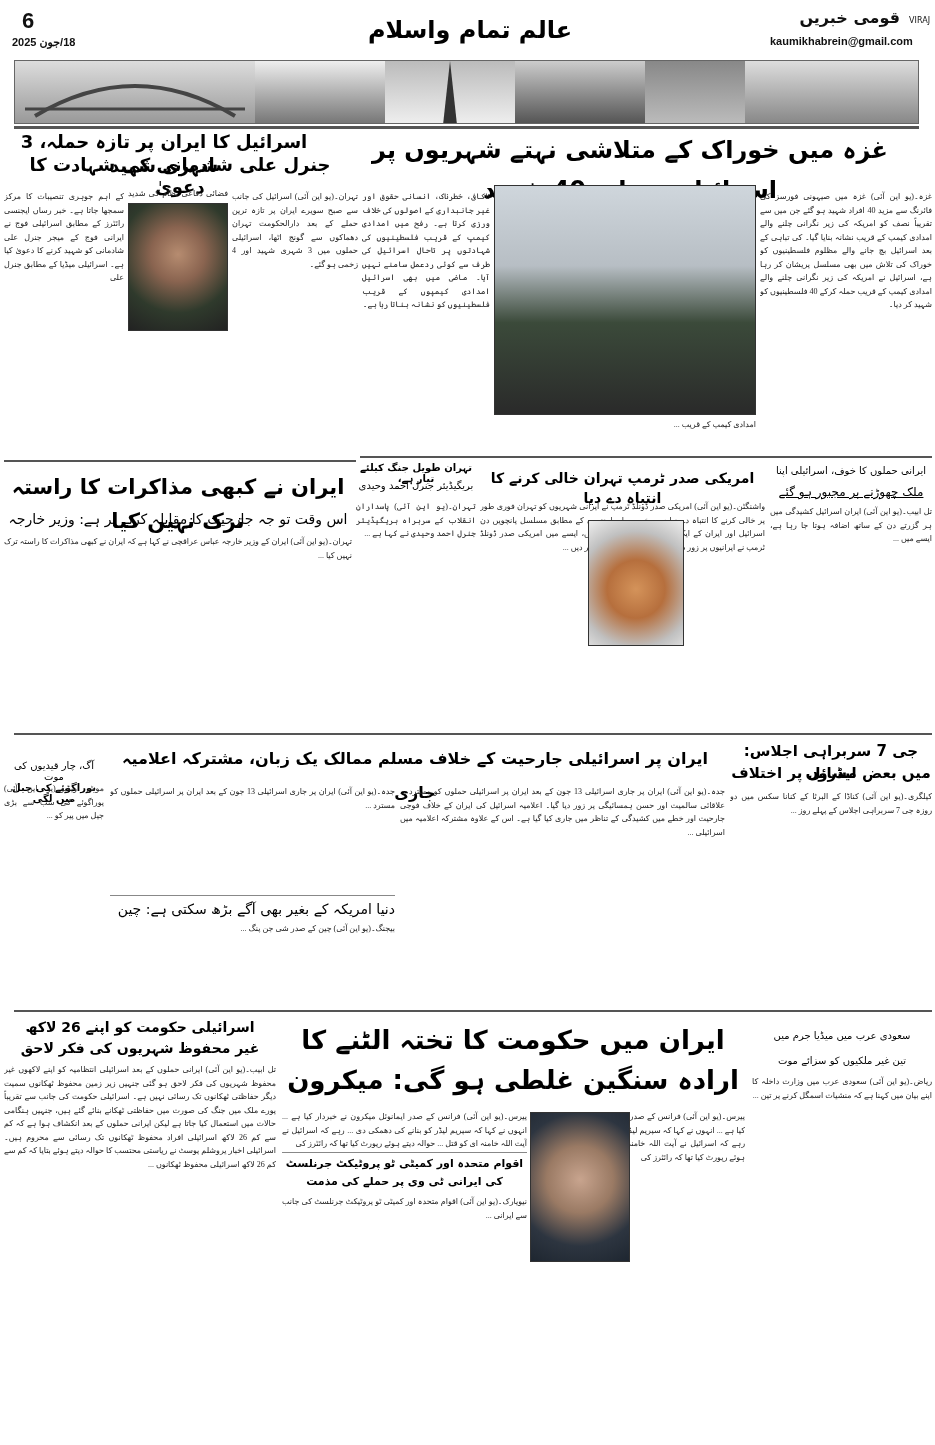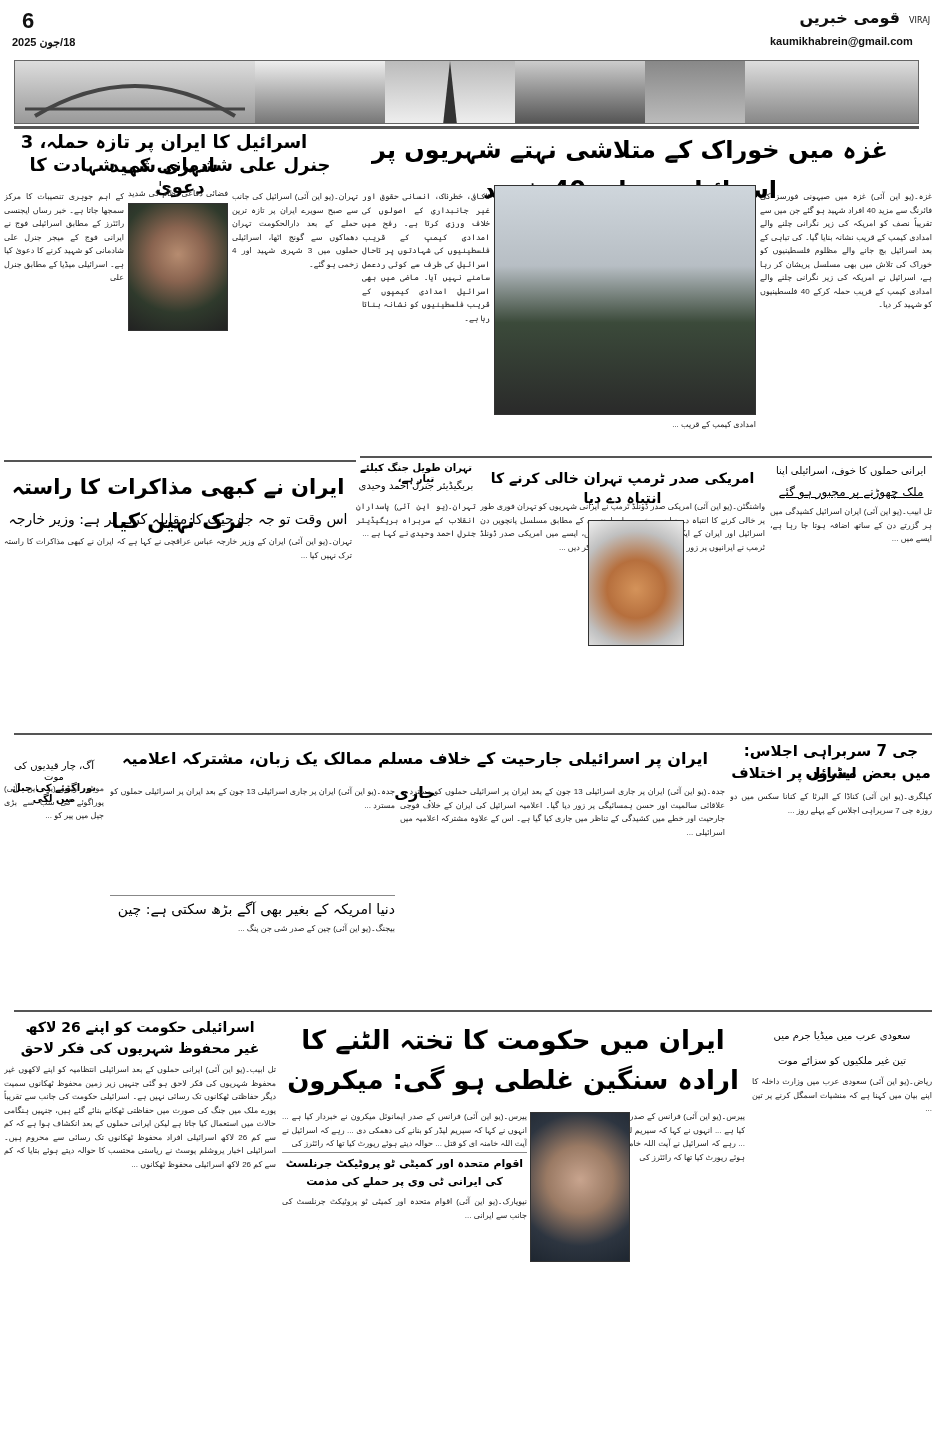--- a/index.html
+++ b/index.html
@@ -1,31 +1,32 @@
 <!DOCTYPE html>
 <html><head>
 <meta charset="utf-8">
 <style>
   * { box-sizing: border-box; margin: 0; padding: 0; }
   body { width: 935px; height: 1445px; background: #fff; font-family: "DejaVu Sans", sans-serif; color: #111; overflow: hidden; position: relative; }
   .abs { position: absolute; }
-  .urdu-body { font-family: Liberation Sans, sans-serif; font-size: 8px; line-height: 13.5px; color: #222; direction: rtl; text-align: justify; }
+  .urdu-body { font-family: Liberation Serif, serif; font-size: 8px; line-height: 13.5px; color: #222; direction: rtl; text-align: justify; }
   .hl { font-family: "DejaVu Sans", sans-serif; font-weight: bold; color: #000; direction: rtl; text-align: center; }
   .rule { position: absolute; background: #555; height: 2px; }
   .thinrule { position: absolute; background: #888; height: 1px; }
   .photo { position: absolute; background: linear-gradient(160deg,#9a9a9a,#555 60%,#3a3a3a); border: 1px solid #333; }
   .banner { position: absolute; left: 14px; top: 60px; width: 905px; height: 64px; background: linear-gradient(180deg,#e8e8e8,#b8b8b8 55%,#8a8a8a); border: 1px solid #666; overflow: hidden; }
   .banner .seg { position: absolute; top: 0; height: 100%; }
 </style>
 </head>
 <body>
 
 <div class="abs" style="left:0;top:0;width:935px;height:58px;">
   <div class="abs" style="left:22px;top:8px;font-size:22px;font-weight:bold;font-family:'Liberation Sans',sans-serif;">6</div>
   <div class="abs" style="left:12px;top:36px;font-size:11px;font-weight:bold;font-family:'Liberation Sans',sans-serif;direction:rtl;">18/جون 2025</div>
+  <div class="abs hl" style="left:360px;top:16px;width:220px;font-size:24px;">عالم تمام واسلام</div>
   <div class="abs" style="left:760px;top:8px;width:170px;text-align:right;">
     <span style="font-size:16px;font-weight:bold;direction:rtl;">قومی خبریں</span>
     <span style="font-size:8px;margin-left:4px;">VIRAJ</span>
   </div>
   <div class="abs" style="left:770px;top:35px;font-size:11px;font-weight:bold;font-family:'Liberation Sans',sans-serif;">kaumikhabrein@gmail.com</div>
 </div>
 
 <div class="banner">
   <div class="seg" style="left:0;width:240px;background:linear-gradient(180deg,#ddd,#999);">
     <svg width="240" height="64">

